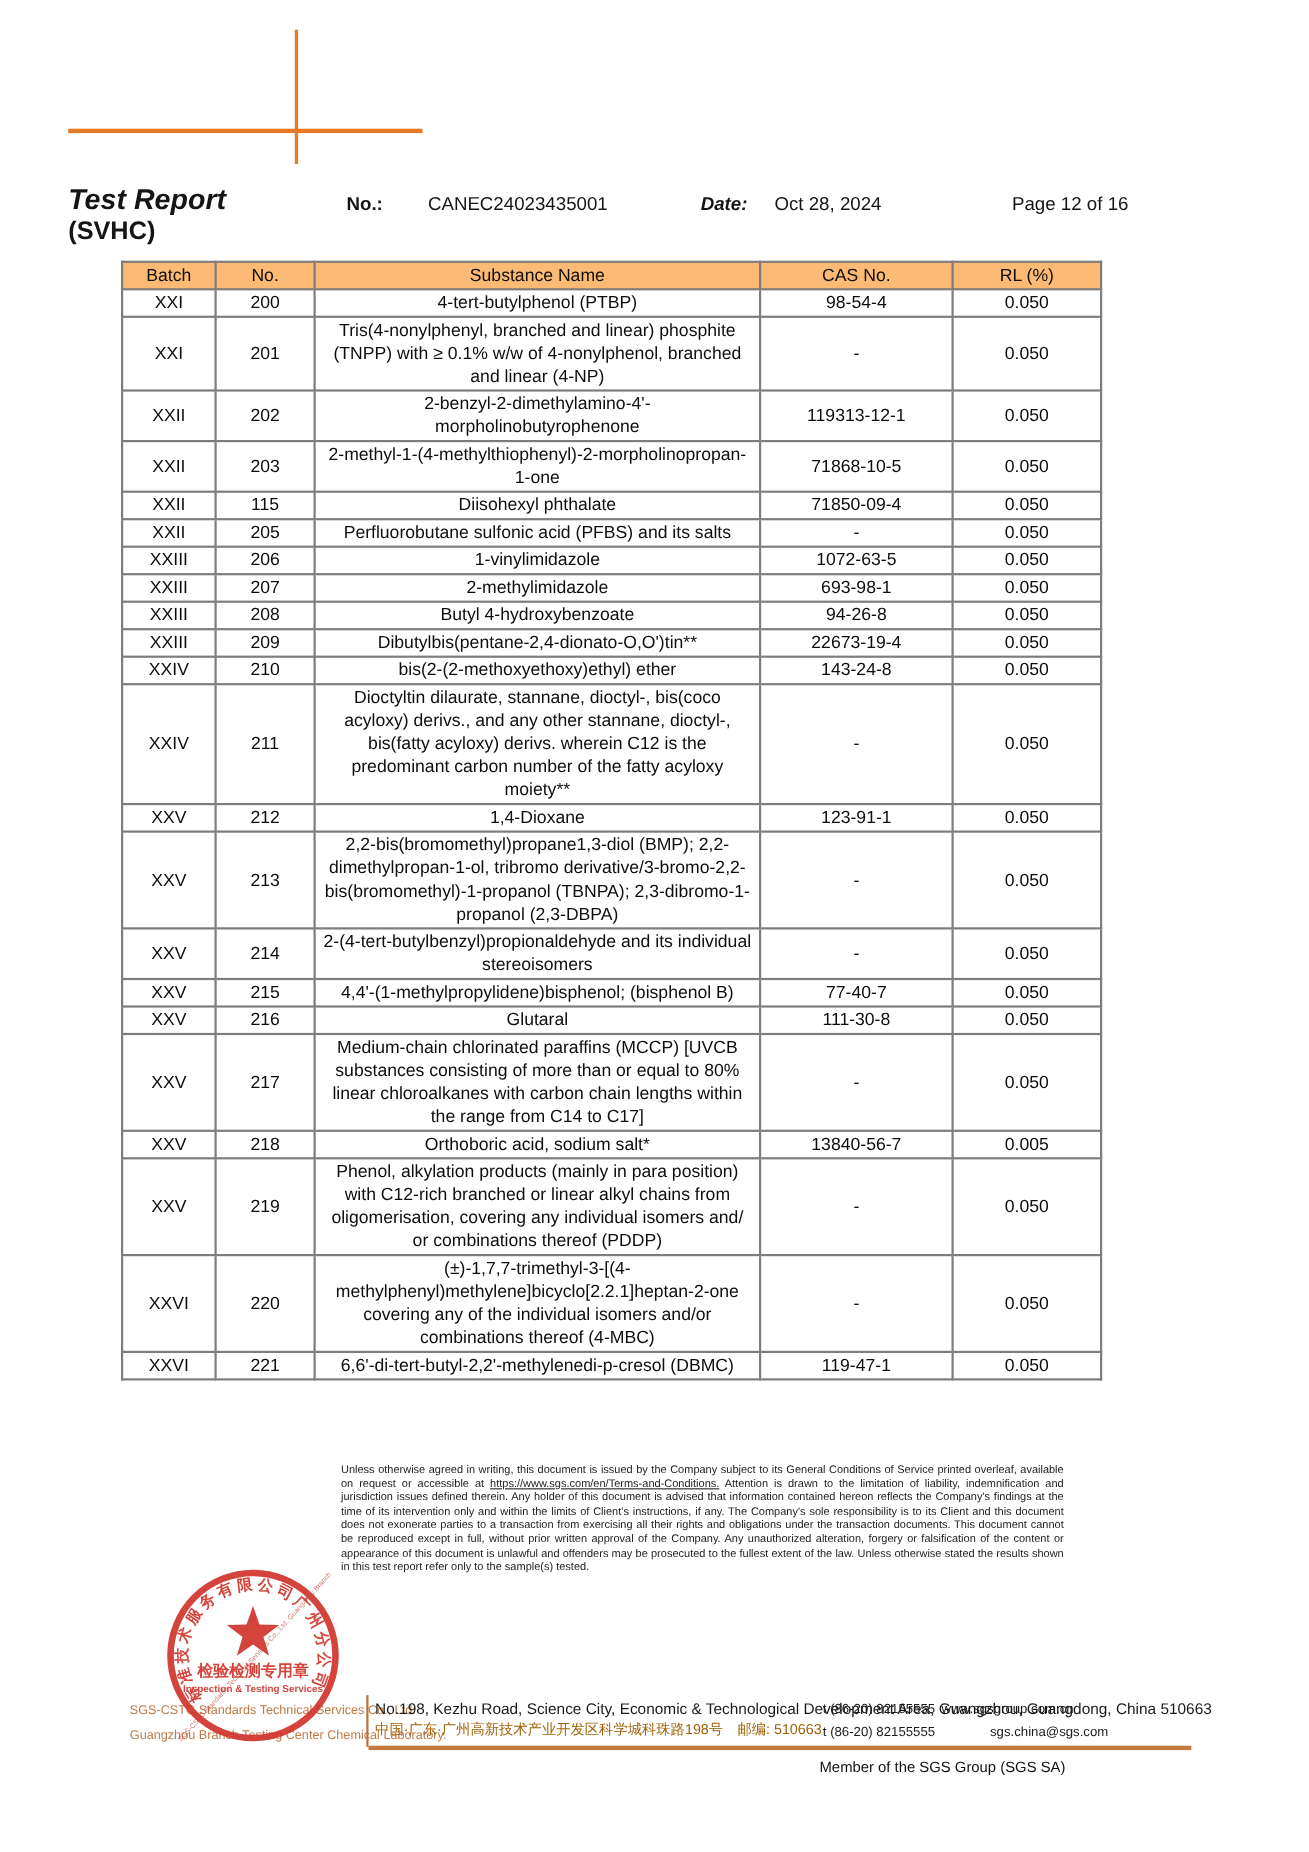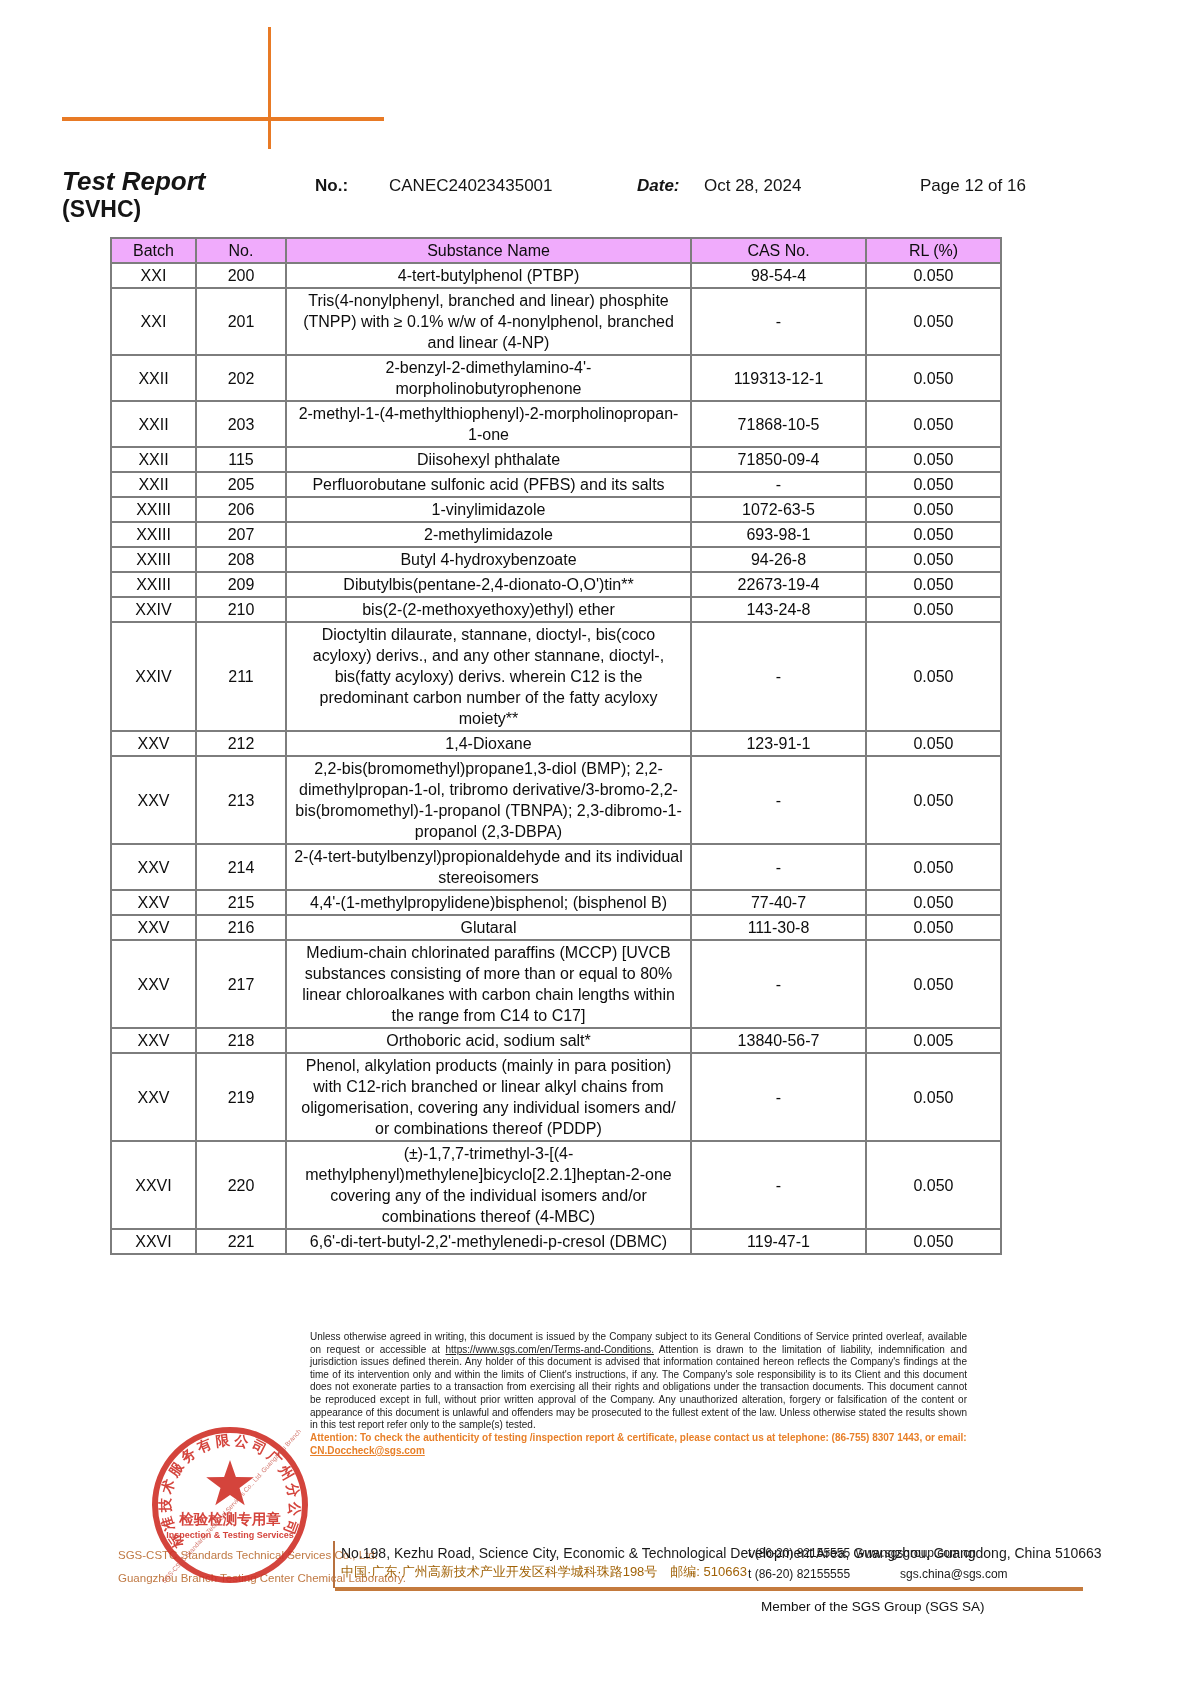--- a/index.html
+++ b/index.html
@@ -37,21 +37,21 @@
   }
   table.substances col.c-batch { width:85px; }
   table.substances col.c-no    { width:90px; }
   table.substances col.c-sub   { width:405px; }
   table.substances col.c-cas   { width:175px; }
   table.substances col.c-rl    { width:135px; }
   table.substances th, table.substances td {
     border:2px solid #7d7d7d; text-align:center; vertical-align:middle;
     padding:1px 6px; font-weight:normal;
   }
-  table.substances thead th { background:#f0abfc; }
+  table.substances thead th { background:#fdba74; }
 
   
   .disclaimer {
     position:absolute; left:310px; top:1331px; width:657px;
     font-size:10px; line-height:12.6px; text-align:justify; color:#222;
   }
   .disclaimer a { color:#222; text-decoration:underline; }
   .attention {
     position:absolute; left:310px; top:1432px; width:657px;
     font-size:10px; line-height:12.6px; font-weight:bold; color:#e8802a; text-align:left;
@@ -64,21 +64,21 @@
 
   .addr-vline { position:absolute; left:333px; top:1541px; width:2px; height:47px; background:#b8713f; }
   .addr-en { position:absolute; left:341px; top:1545px; font-size:14px; color:#1a1a1a; white-space:nowrap; }
   .addr-cn { position:absolute; left:341px; top:1563px; font-size:13px; color:#a16207; white-space:nowrap; }
   .phone1  { position:absolute; left:748px; top:1546px; font-size:12px; color:#1a1a1a; }
   .phone2  { position:absolute; left:748px; top:1567px; font-size:12px; color:#1a1a1a; }
   .website { position:absolute; left:856px; top:1546px; font-size:12px; color:#1a1a1a; }
   .email   { position:absolute; left:856px; top:1567px; font-size:12px; color:#1a1a1a;margin-left:44px; }
 
   .footer-rule { position:absolute; left:335px; top:1587px; width:748px; height:4px; background:#c47a3d; }
-  .member-text { position:absolute; left:745px; top:1599px; font-size:13.5px; color:#111;margin-left:16px; }
+  .member-text { position:absolute; left:745px; top:1599px; font-size:13.5px; color:#111; }
 
   .stamp { position:absolute; left:148px; top:1423px; width:164px; height:164px; opacity:0.9; }
 </style>
 </head>
 <body>
 
 <div class="page">
 
   <div class="logo-hline"></div>
   <div class="logo-vline"></div>
@@ -262,21 +262,20 @@
           <td>221</td>
           <td>6,6'-di-tert-butyl-2,2'-methylenedi-p-cresol (DBMC)</td>
           <td>119-47-1</td>
           <td>0.050</td>
         </tr>
       </tbody>
   </table>
 
   <div class="disclaimer"><span>Unless otherwise agreed in writing, this document is issued by the Company subject to its General Conditions of Service printed overleaf, available on request or accessible at </span><a href="#">https://www.sgs.com/en/Terms-and-Conditions.</a><span> Attention is drawn to the limitation of liability, indemnification and jurisdiction issues defined therein. Any holder of this document is advised that information contained hereon reflects the Company's findings at the time of its intervention only and within the limits of Client's instructions, if any. The Company's sole responsibility is to its Client and this document does not exonerate parties to a transaction from exercising all their rights and obligations under the transaction documents. This document cannot be reproduced except in full, without prior written approval of the Company. Any unauthorized alteration, forgery or falsification of the content or appearance of this document is unlawful and offenders may be prosecuted to the fullest extent of the law. Unless otherwise stated the results shown in this test report refer only to the sample(s) tested.</span></div>
 
-  <div class="attention"><span>Attention: To check the authenticity of testing /inspection report &amp; certificate, please contact us at telephone: (86-755) 8307 1443, or email: </span><a href="#">CN.Doccheck@sgs.com</a></div>
 
   <div class="company-line l1">SGS-CSTC Standards Technical Services Co., Ltd.</div>
   <div class="company-line l2">Guangzhou Branch Testing Center Chemical Laboratory.</div>
 
   <div class="addr-vline"></div>
   <div class="addr-en">No.198, Kezhu Road, Science City, Economic &amp; Technological Development Area, Guangzhou, Guangdong, China 510663</div>
   <div class="addr-cn">中国·广东·广州高新技术产业开发区科学城科珠路198号　邮编: 510663</div>
   <div class="phone1">t (86-20) 82155555</div>
   <div class="phone2">t (86-20) 82155555</div>
   <div class="website">www.sgsgroup.com.cn</div>

